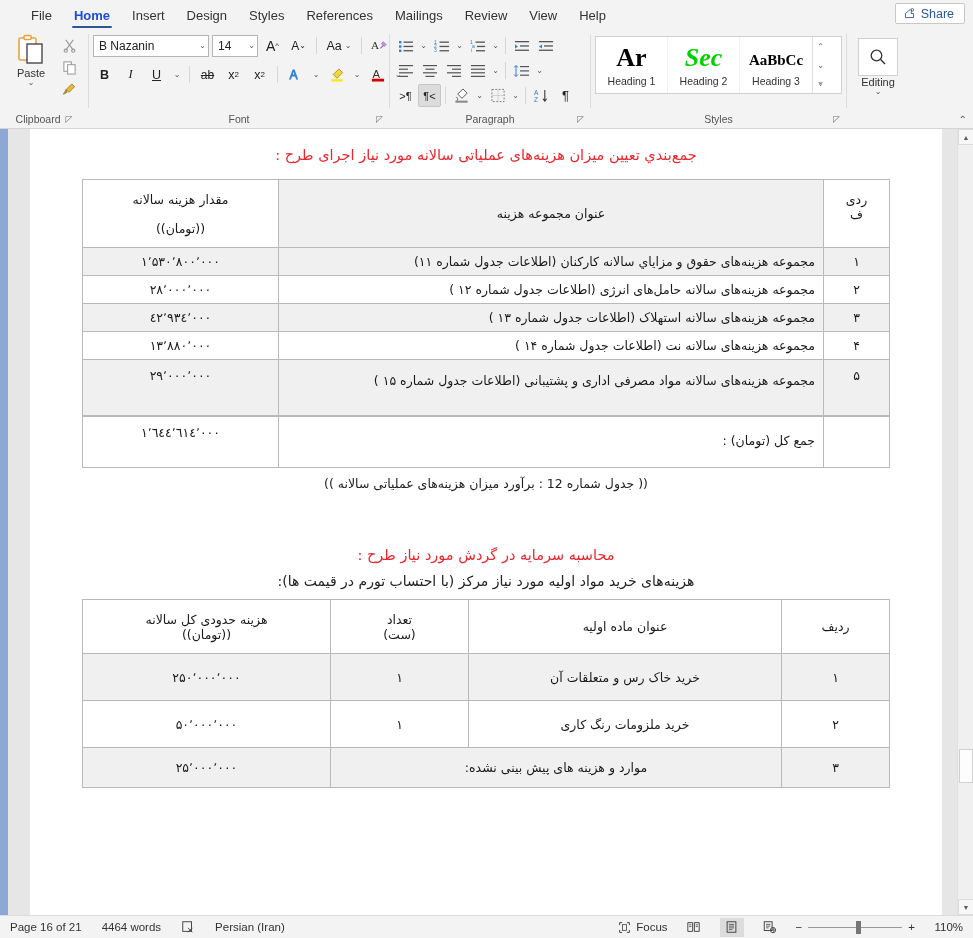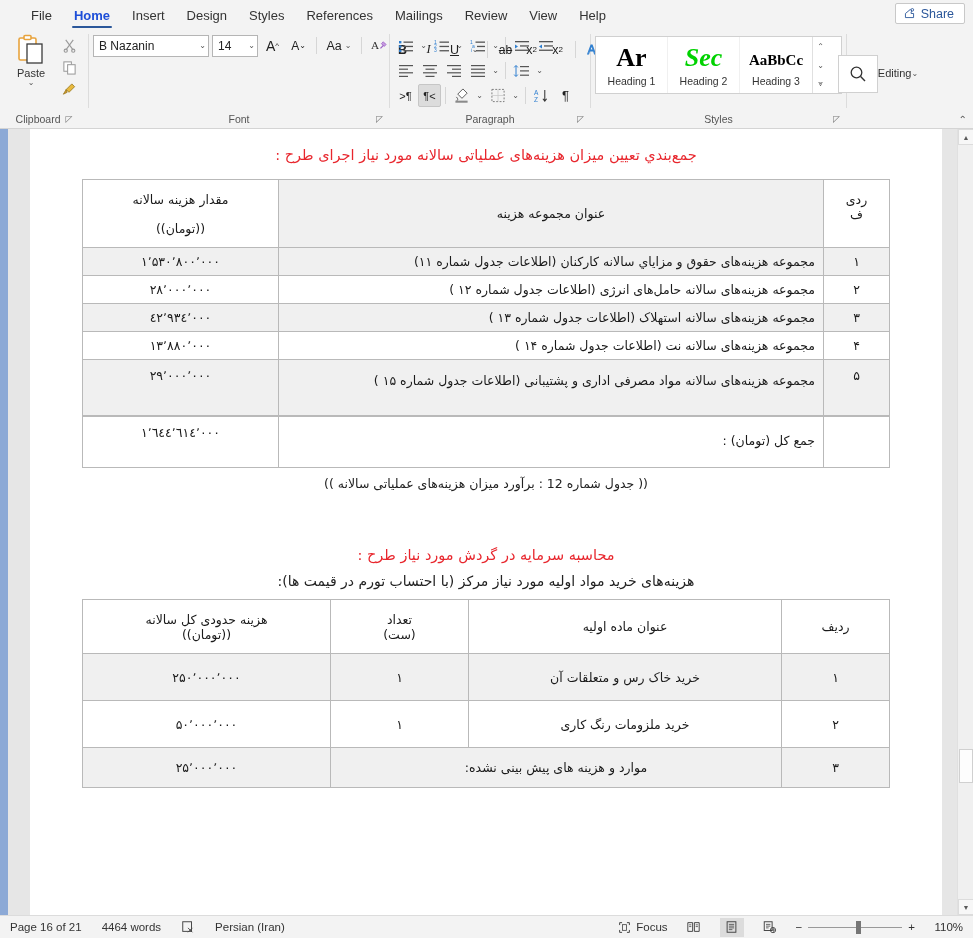--- a/index.html
+++ b/index.html
@@ -237,21 +237,21 @@
         </div>
       </div>
       <div class="rgroup-label">
         <span>Clipboard</span>
         <span class="dlg">◸</span>
       </div>
     </div>
     <div class="rgroup-sep"></div>
 
     <div class="rgroup font-grp">
-      <div class="rgroup-content" style="flex-direction:row; padding-top:5px;">
+      <div class="rgroup-content" style="flex-direction:column; padding-top:5px;">
         <div class="font-row">
           <div class="fontname-box">
             <span>B Nazanin</span>
             <span class="chev">⌄</span>
           </div>
           <div class="fontsize-box">
             <span>14</span>
             <span class="chev">⌄</span>
           </div>
           <div class="tbtn" style="font-size:14px">A<span style="font-size:8px;vertical-align:super">^</span></div>
@@ -490,21 +490,21 @@
         </div>
       </div>
       <div class="rgroup-label">
         <span>Styles</span>
         <span class="dlg" style="position:absolute;right:6px">◸</span>
       </div>
     </div>
     <div class="rgroup-sep"></div>
 
     <div class="rgroup edit-grp">
-      <div class="rgroup-content" style="flex-direction:row; align-items:center; padding-top:8px">
+      <div class="rgroup-content" style="flex-direction:column; align-items:center; padding-top:8px">
         <div class="edit-btn">
           <span>
             <svg width="20" height="20" viewBox="0 0 20 20">
                 <circle cx="8.5" cy="8.5" r="5.3" fill="none" stroke="#333" stroke-width="1.3"></circle>
                 <path d="M12.6 12.6L17 17" stroke="#333" stroke-width="1.4"></path>
               </svg>
           </span>
         </div>
         <div class="edit-label">Editing</div>
         <div class="chev">⌄</div>

